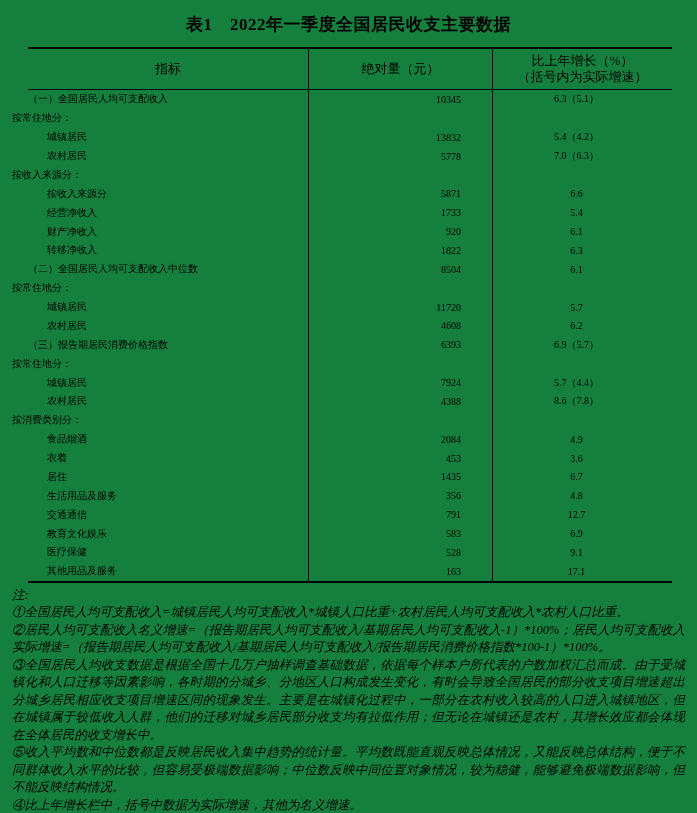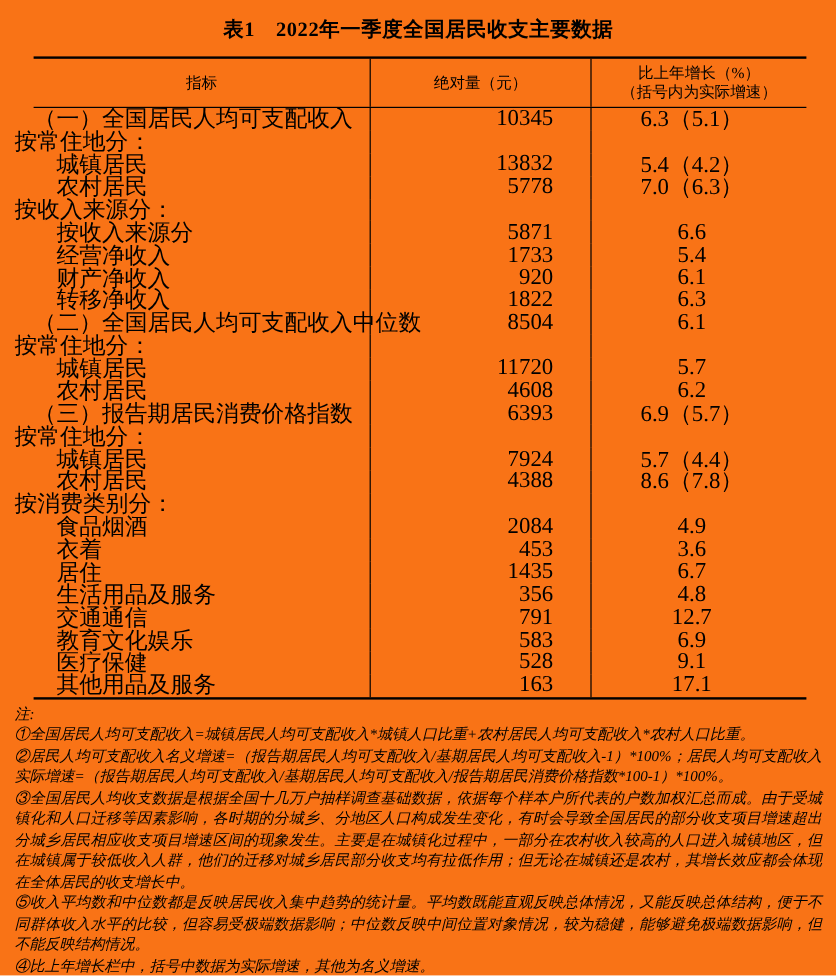--- a/index.html
+++ b/index.html
@@ -1,20 +1,20 @@
 <!DOCTYPE html>
 <html><head>
 <meta charset="utf-8">
 <style>
   html,body{margin:0;padding:0;background:#fff;}
   .page{
     position:relative;
     width:697px;
     height:813px;
-    background:#f97316;
+    background:#15803d;
     color:#000;
     font-family:"Liberation Serif","DejaVu Serif",serif;
     overflow:hidden;
   }
   .title{
     padding-top:13px;
     height:47px;
     box-sizing:border-box;
     text-align:center;
     font-size:17px;
@@ -38,21 +38,21 @@
     display:flex;
     flex-direction:column;
     align-items:center;
     justify-content:center;
     box-sizing:border-box;
     line-height:16px;
   }
   .hc.h1{width:280px;}
   .hc.h2{width:185px;border-left:1px solid #000;border-right:1px solid #000;}
   .hc.h3{width:179px;}
-  .tbody{font-size:19px;}
+  .tbody{font-size:10px;}
   .trow{
     display:flex;
     height:18.88px;
     align-items:center;
   }
   .trow .c1{
     width:280px;
     box-sizing:border-box;
     white-space:nowrap;
     overflow:visible;

